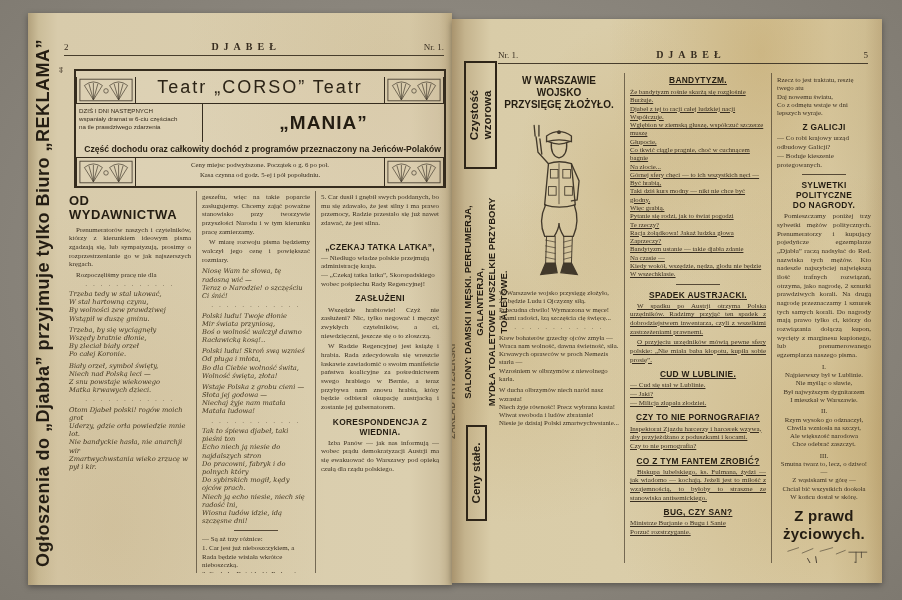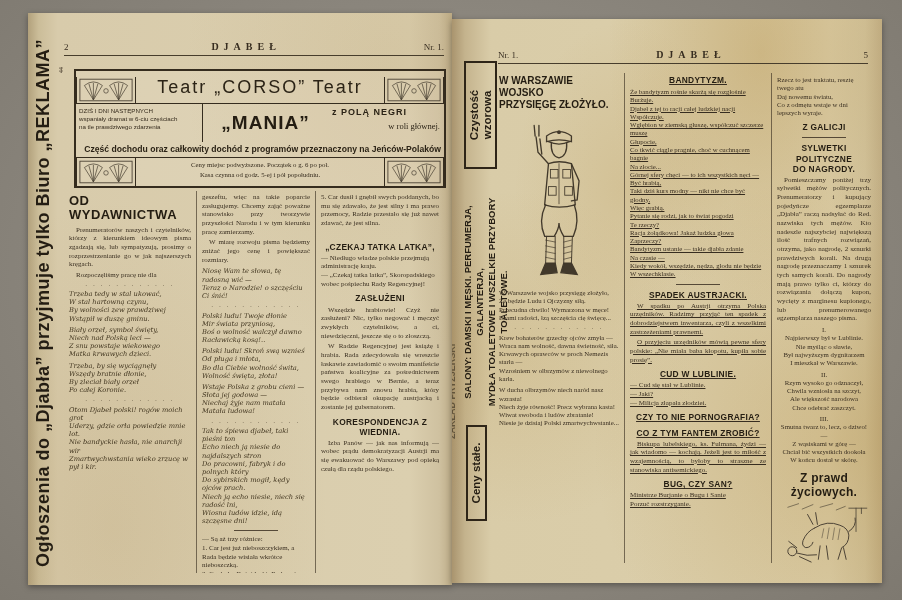--- a/index.html
+++ b/index.html
@@ -52,21 +52,21 @@
     text-align:right;padding:2px 3px;color:#2b2316;}
   .ad-r3{display:flex;align-items:stretch;height:28px;}
   .ad-foot{flex:1;font:6.8px/1.5 "Liberation Serif",serif;text-align:center;white-space:pre-line;padding-top:2px;color:#352b1d;}
   
   .cols{position:absolute;display:flex;}
   .col{overflow:hidden;padding:0 5px;}
   .bdr{border-right:1px solid rgba(62,51,36,.65);}
   .h1big{font:bold 13px/1.1 "Liberation Sans",sans-serif;letter-spacing:.5px;margin:3px 0 3px;color:#241d12;}
   .h2{font:bold 8.4px/1.2 "Liberation Sans",sans-serif;text-align:center;margin:5px 0 2px;
     white-space:pre-line;letter-spacing:.3px;color:#241d12;}
-  .h2big{font:bold 10px/1.2 "Liberation Sans",sans-serif;margin:2px 0 3px;white-space:pre-line;color:#241d12;}
+  .h2big{font:bold 10px/1.2 "Liberation Sans",sans-serif;text-align:center;margin:2px 0 3px;white-space:pre-line;color:#241d12;}
   .p{font:7px/1.24 "Liberation Serif",serif;text-align:justify;text-indent:7px;margin:2px 0;color:#3a2f21;}
   .pp{font:7px/1.24 "Liberation Serif",serif;margin:2px 0;color:#3a2f21;white-space:pre-line;}
   .v{font:italic 6.7px/1.22 "DejaVu Serif",serif;margin:3px 0;white-space:pre-line;color:#41351f;}
   .vp{font:6.8px/1.22 "Liberation Serif",serif;margin:3px 0;white-space:pre-line;color:#3a2f21;}
   .dots{font-size:5.5px;letter-spacing:2.5px;text-align:center;color:rgba(62,51,36,.8);margin:1px 0;line-height:1;}
   .sep{width:44px;border-top:1px solid rgba(62,51,36,.85);margin:5px auto 4px;}
   .illu{display:block;margin:2px auto;}
 </style>
 </head>
 <body>
@@ -109,24 +109,20 @@
               <circle cx="30" cy="14" r="2.5"></circle>
             </g>
           </svg>
         </div>
       </div>
       <div class="ad-r2">
         <div class="ad-l">DZIŚ I DNI NASTĘPNYCH
 wspaniały dramat w 6-ciu częściach
 na tle prawdziwego zdarzenia</div>
         <div class="ad-m">„MANIA”</div>
-        <div class="ad-rt">
-          <div>z POLĄ NEGRI</div>
-          <div class="sub">w roli głównej.</div>
-        </div>
       </div>
       <div class="ad-proceeds">Część dochodu oraz całkowity dochód z programów przeznaczony na Jeńców-Polaków</div>
       <div class="ad-r3">
         <div class="orncell">
           <svg width="54" height="24" viewBox="0 0 60 26">
             <rect x="1" y="1" width="58" height="24" fill="none" stroke="#4a4134" stroke-width="1"></rect>
             <g stroke="#4a4134" fill="none" stroke-width="0.8">
               <path d="M16 24 L6 8 M16 24 L11 6 M16 24 L16 5 M16 24 L21 6 M16 24 L26 8"></path>
               <path d="M6 8 Q16 0 26 8"></path>
               <path d="M44 24 L34 8 M44 24 L39 6 M44 24 L44 5 M44 24 L49 6 M44 24 L54 8"></path>
@@ -155,38 +151,38 @@
     <div class="cols" style="left:36px;top:178px;width:380px;height:382px;">
       <div class="col bdr" style="width:122px;">
         <div class="h1big">OD WYDAWNICTWA</div>
         <div class="p">Prenumeratorów naszych i czytelników, którzy z kierunkiem ideowym pisma zgadzają się, lub sympatyzują, prosimy o rozprzestrzenianie go w jak najszerszych kręgach.</div>
         <div class="p">Rozpoczęliśmy pracę nie dla</div>
         <div class="dots">.  .  .  .  .  .  .  .  .  .  .  .</div>
         <div class="v">Trzeba tedy w stal ukować,
 W stal hartowną czynu,
 By wolności zew prawdziwej
 Wstąpił w duszę gminu.</div>
+        <div class="v">Trzeba, by się wyciągnęły
+Wszędy bratnie dłonie,
+By zleciał biały orzeł
+Po całej Koronie.</div>
         <div class="v">Biały orzeł, symbol święty,
 Niech nad Polską leci —
 Z snu powstaje wiekowego
 Matka krwawych dzieci.</div>
-        <div class="v">Trzeba, by się wyciągnęły
-Wszędy bratnie dłonie,
-By zleciał biały orzeł
-Po całej Koronie.</div>
         <div class="dots">.  .  .  .  .  .  .  .  .  .  .  .</div>
         <div class="v">Otom Djabeł polski! rogów moich grot
 Uderzy, gdzie orła powiedzie mnie lot.
 Nie bandyckie hasła, nie anarchji wir
 Zmartwychwstania wieko zrzucę w pył i kir.</div>
 
       </div>
       <div class="col bdr" style="width:108px;">
         <div class="p" style="text-indent:0">geszeftu, więc na takie poparcie zasługujemy. Chcemy zająć poważne stanowisko przy tworzywie przyszłości Narodu i w tym kierunku pracę zamierzamy.</div>
-        <div class="p">W miarę rozwoju pisma będziemy zniżać jego cenę i powiększać rozmiary.</div>
+        <div class="p">W miarę rozwoju pisma będziemy walczył jego cenę i powiększać rozmiary.</div>
         <div class="v">Niosę Wam te słowa, tę radosną wić —
 Teraz o Narodzie! o szczęściu Ci śnić!</div>
         <div class="dots">.  .  .  .  .  .  .  .  .  .  .  .</div>
         <div class="v">Polski ludu! Twoje dłonie
 Mir świata przyniosą,
 Boś o wolność walczył dawno
 Racławicką kosą!..</div>
         <div class="v">Polski ludu! Skroń swą wznieś
 Od pługa i młota,
 Bo dla Ciebie wolność świta,
@@ -300,51 +296,55 @@
 W wszechklasie.</div>
         <div class="sep"></div>
         <div class="h2">SPADEK AUSTRJACKI.</div>
         <div class="p">W spadku po Austrji otrzyma Polska urzędników. Radzimy przyjąć ten spadek z dobrodziejstwem inwentarza, czyli z wszelkimi zastrzeżeniami prawnemi.</div>
         <div class="p">O przyjęciu urzędników mówią pewne sfery polskie: „Nie miała baba kłopotu, kupiła sobie prosię”.</div>
         <div class="h2">CUD W LUBLINIE.</div>
         <div class="pp">— Cud się stał w Lublinie.
 — Jaki?
 — Milicja złapała złodziei.</div>
         <div class="h2">CZY TO NIE PORNOGRAFIA?</div>
+        <div class="pp">Inspektorat Zjazdu harcerzy i harcerek wzywa, aby przyjeżdżano z poduszkami i kocami.
+Czy to nie pornografia?</div>
         <div class="h2">CO Z TYM FANTEM ZROBIĆ?</div>
         <div class="p">Biskupa lubelskiego, ks. Fulmana, żydzi — jak wiadomo — kochają. Jeżeli jest to miłość z wzajemnością, to byłoby to straszne ze stanowiska antisemickiego.</div>
         <div class="h2">BUG, CZY SAN?</div>
         <div class="pp">Ministrze Burjanie o Bugu i Sanie
 Porzuć rozstrzyganie.</div>
       </div>
       <div class="col" style="flex:1;">
         <div class="vp">Rzecz to jest traktatu, resztę twego atu
 Daj nowemu światu,
 Co z odmętu wstaje w dni lepszych wyraje.</div>
         <div class="h2">Z GALICJI</div>
+        <div class="pp">— Co robi krajowy urząd odbudowy Galicji?
+— Boduje kieszenie protegowanych.</div>
         <div class="sep"></div>
         <div class="h2">SYLWETKI POLITYCZNE
 DO NAGRODY.</div>
         <div class="p">Pomieszczamy poniżej trzy sylwetki mężów politycznych. Prenumeratorzy i kupujący pojedyńcze egzemplarze „Djabła” raczą nadsyłać do Red. nazwiska tych mężów. Kto nadeszle najszybciej największą ilość trafnych rozwiązań, otrzyma, jako nagrodę, 2 sznurki prawdziwych korali. Na drugą nagrodę przeznaczamy 1 sznurek tych samych korali. Do nagrody mają prawo tylko ci, którzy do rozwiązania dołączą kupon, wycięty z marginesu kupionego, lub prenumerowanego egzemplarza naszego pisma.</div>
         <div class="vp" style="text-align:center">I.
 Najpierwszy był w Lublinie.
 Nie myśląc o sławie,
 Był najwyższym dygnitarzem
 I mieszkał w Warszawie.</div>
         <div class="vp" style="text-align:center">II.
 Rzym wysoko go odznaczył,
 Chwila wzniosła na szczyt,
 Ale większość narodowa
 Chce odebrać zaszczyt.</div>
         <div class="vp" style="text-align:center">III.
 Smutna twarz to, lecz, o dziwo! —
 Z wąsiskami w górę —
 Chciał bić wszystkich dookoła
 W końcu dostał w skórę.</div>
-        <div class="h2" style="font-size:12px;margin-top:6px">Z prawd życiowych.</div>
+        <div class="h2" style="font-size:15px;margin-top:6px">Z prawd życiowych.</div>
         <svg class="illu" width="106" height="70" viewBox="0 0 110 78">
           <g stroke="#4a4134" fill="none" stroke-width="1.1" stroke-linecap="round">
             <path d="M84 8 L84 34 M76 8 L96 8 M90 8 L90 14" stroke-width="0.9"></path>
             <path d="M8 7 L20 3 M24 9 L36 4 M44 7 L58 3 M62 10 L72 6" stroke-width="0.7"></path>
             <path d="M38 30 Q52 21 66 27 Q75 30 76 38 Q76 48 68 52 L64 65 M70 52 L73 65 M44 50 L42 65 M51 50 L53 65"></path>
             <path d="M38 30 Q29 34 25 44 Q23 50 28 52 Q34 52 36 46"></path>
             <path d="M36 26 L30 15 M41 26 L39 13"></path>
             <path d="M76 34 Q85 28 83 19"></path>
             <path d="M48 31 L46 41 M54 30 L52 42 M60 30 L58 43 M66 31 L64 43" stroke-width="0.6"></path>
             <circle cx="13" cy="56" r="5"></circle>

